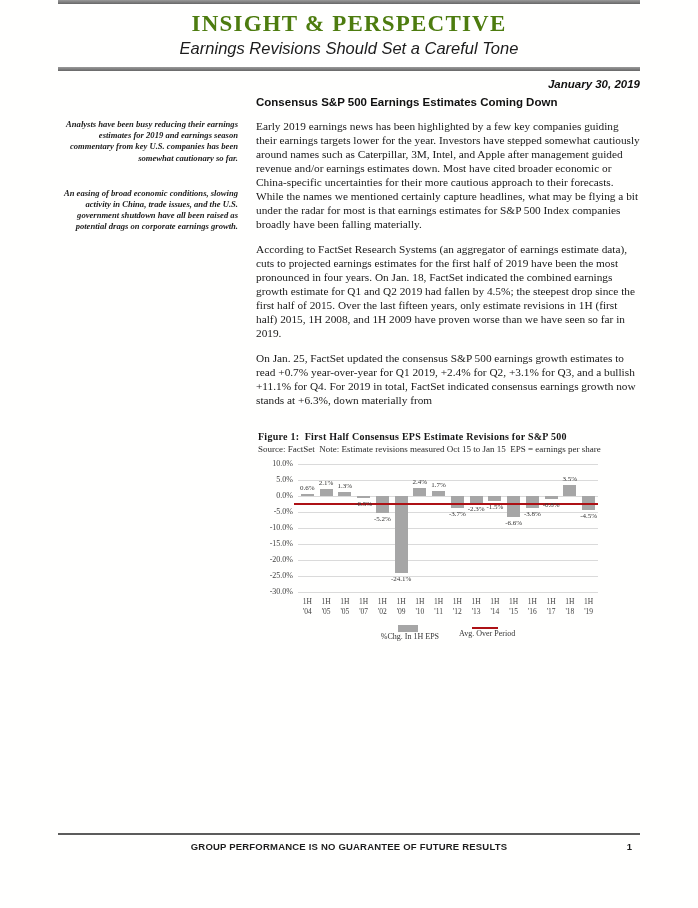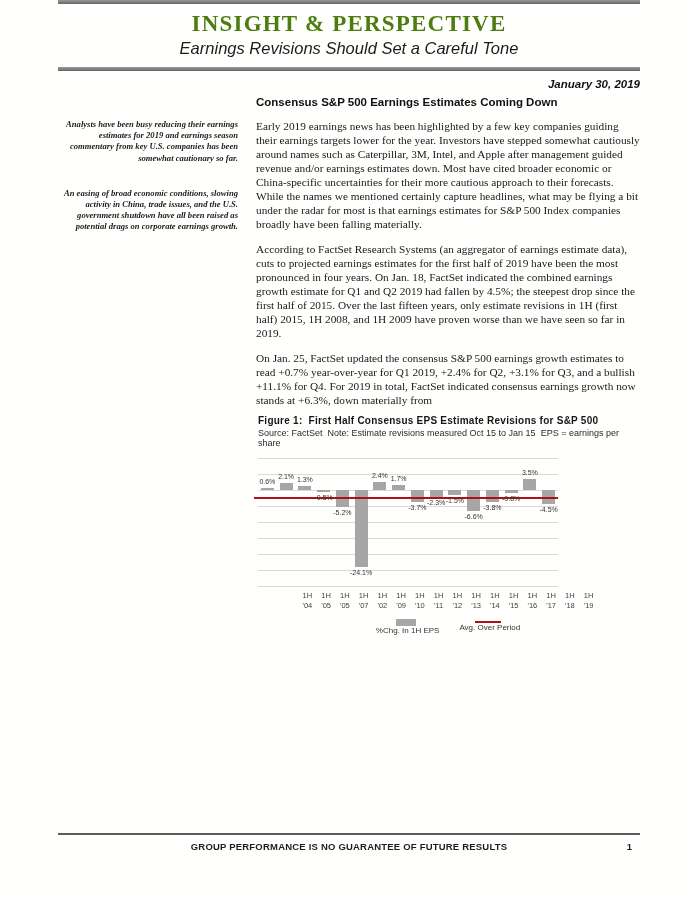--- a/index.html
+++ b/index.html
@@ -40,21 +40,21 @@
   }
   .sidebar p + p { margin-top:24px; }
   .main-col { flex:1; padding-left:16px; }
   .article-heading { font-weight:bold; font-size:11.5px; color:#111; }
   .article p {
     font-family:"Liberation Serif", serif; font-size:11.3px; line-height:1.24;
     margin-top:11px; color:#181818;
   }
 
   
-  .figure { margin-top:8px; margin-left:2px; }
+  .figure { margin-top:24px; margin-left:2px;font-family:Liberation Serif, serif; }
   .fig-title { font-weight:bold; font-size:10px; letter-spacing:.25px; color:#161616; white-space:pre-wrap; }
   .fig-source { font-size:9px; color:#2a2a2a; margin-top:2px; white-space:pre-wrap; }
   .chart { margin-top:10px; }
   .chart-body { display:flex; }
   .chart-yaxis { position:relative; width:40px; height:128px; flex:none; }
   .ytick { position:absolute; right:5px; font-size:8px; color:#3f3f3f; white-space:nowrap; }
   .chart-plot { position:relative; width:300px; height:128px; flex:none; }
   .gridline { position:absolute; left:0; right:0; height:1px; background:#dadada; }
   .bar { position:absolute; z-index:2; }
   .bar-label { position:absolute; width:40px; text-align:center; font-size:7px; color:#333; z-index:4; white-space:nowrap; }
@@ -100,20 +100,31 @@
       <p>Early 2019 earnings news has been highlighted by a few key companies guiding their earnings targets lower for the year.  Investors have stepped somewhat cautiously around names such as Caterpillar, 3M, Intel, and Apple after management guided revenue and/or earnings estimates down.  Most have cited broader economic or China-specific uncertainties for their more cautious approach to their forecasts.  While the names we mentioned certainly capture headlines, what may be flying a bit under the radar for most is that earnings estimates for S&amp;P 500 Index companies broadly have been falling materially.</p>
       <p>According to FactSet Research Systems (an aggregator of earnings estimate data), cuts to projected earnings estimates for the first half of 2019 have been the most pronounced in four years.  On Jan. 18, FactSet indicated the combined earnings growth estimate for Q1 and Q2 2019 had fallen by 4.5%; the steepest drop since the first half of 2015.  Over the last fifteen years, only estimate revisions in 1H (first half) 2015, 1H 2008, and 1H 2009 have proven worse than we have seen so far in 2019.</p>
       <p>On Jan. 25, FactSet updated the consensus S&amp;P 500 earnings growth estimates to read +0.7% year-over-year for Q1 2019, +2.4% for Q2, +3.1% for Q3, and a bullish +11.1% for Q4.  For 2019 in total, FactSet indicated consensus earnings growth now stands at +6.3%, down materially from</p>
 
       <div class="figure">
         <div class="fig-title">Figure 1:  First Half Consensus EPS Estimate Revisions for S&amp;P 500</div>
         <div class="fig-source">Source: FactSet  Note: Estimate revisions measured Oct 15 to Jan 15  EPS = earnings per share</div>
 
         <div class="chart">
           <div class="chart-body">
+            <div class="chart-yaxis">
+                <div class="ytick" style="top: -5px;">10.0%</div>
+                <div class="ytick" style="top: 11px;">5.0%</div>
+                <div class="ytick" style="top: 27px;">0.0%</div>
+                <div class="ytick" style="top: 43px;">-5.0%</div>
+                <div class="ytick" style="top: 59px;">-10.0%</div>
+                <div class="ytick" style="top: 75px;">-15.0%</div>
+                <div class="ytick" style="top: 91px;">-20.0%</div>
+                <div class="ytick" style="top: 107px;">-25.0%</div>
+                <div class="ytick" style="top: 123px;">-30.0%</div>
+              </div>
             <div class="chart-plot">
                 <div class="gridline" style="top: 0px;"></div>
                 <div class="gridline" style="top: 16px;"></div>
                 <div class="gridline" style="top: 32px;"></div>
                 <div class="gridline" style="top: 48px;"></div>
                 <div class="gridline" style="top: 64px;"></div>
                 <div class="gridline" style="top: 80px;"></div>
                 <div class="gridline" style="top: 96px;"></div>
                 <div class="gridline" style="top: 112px;"></div>
                 <div class="gridline" style="top: 128px;"></div>

